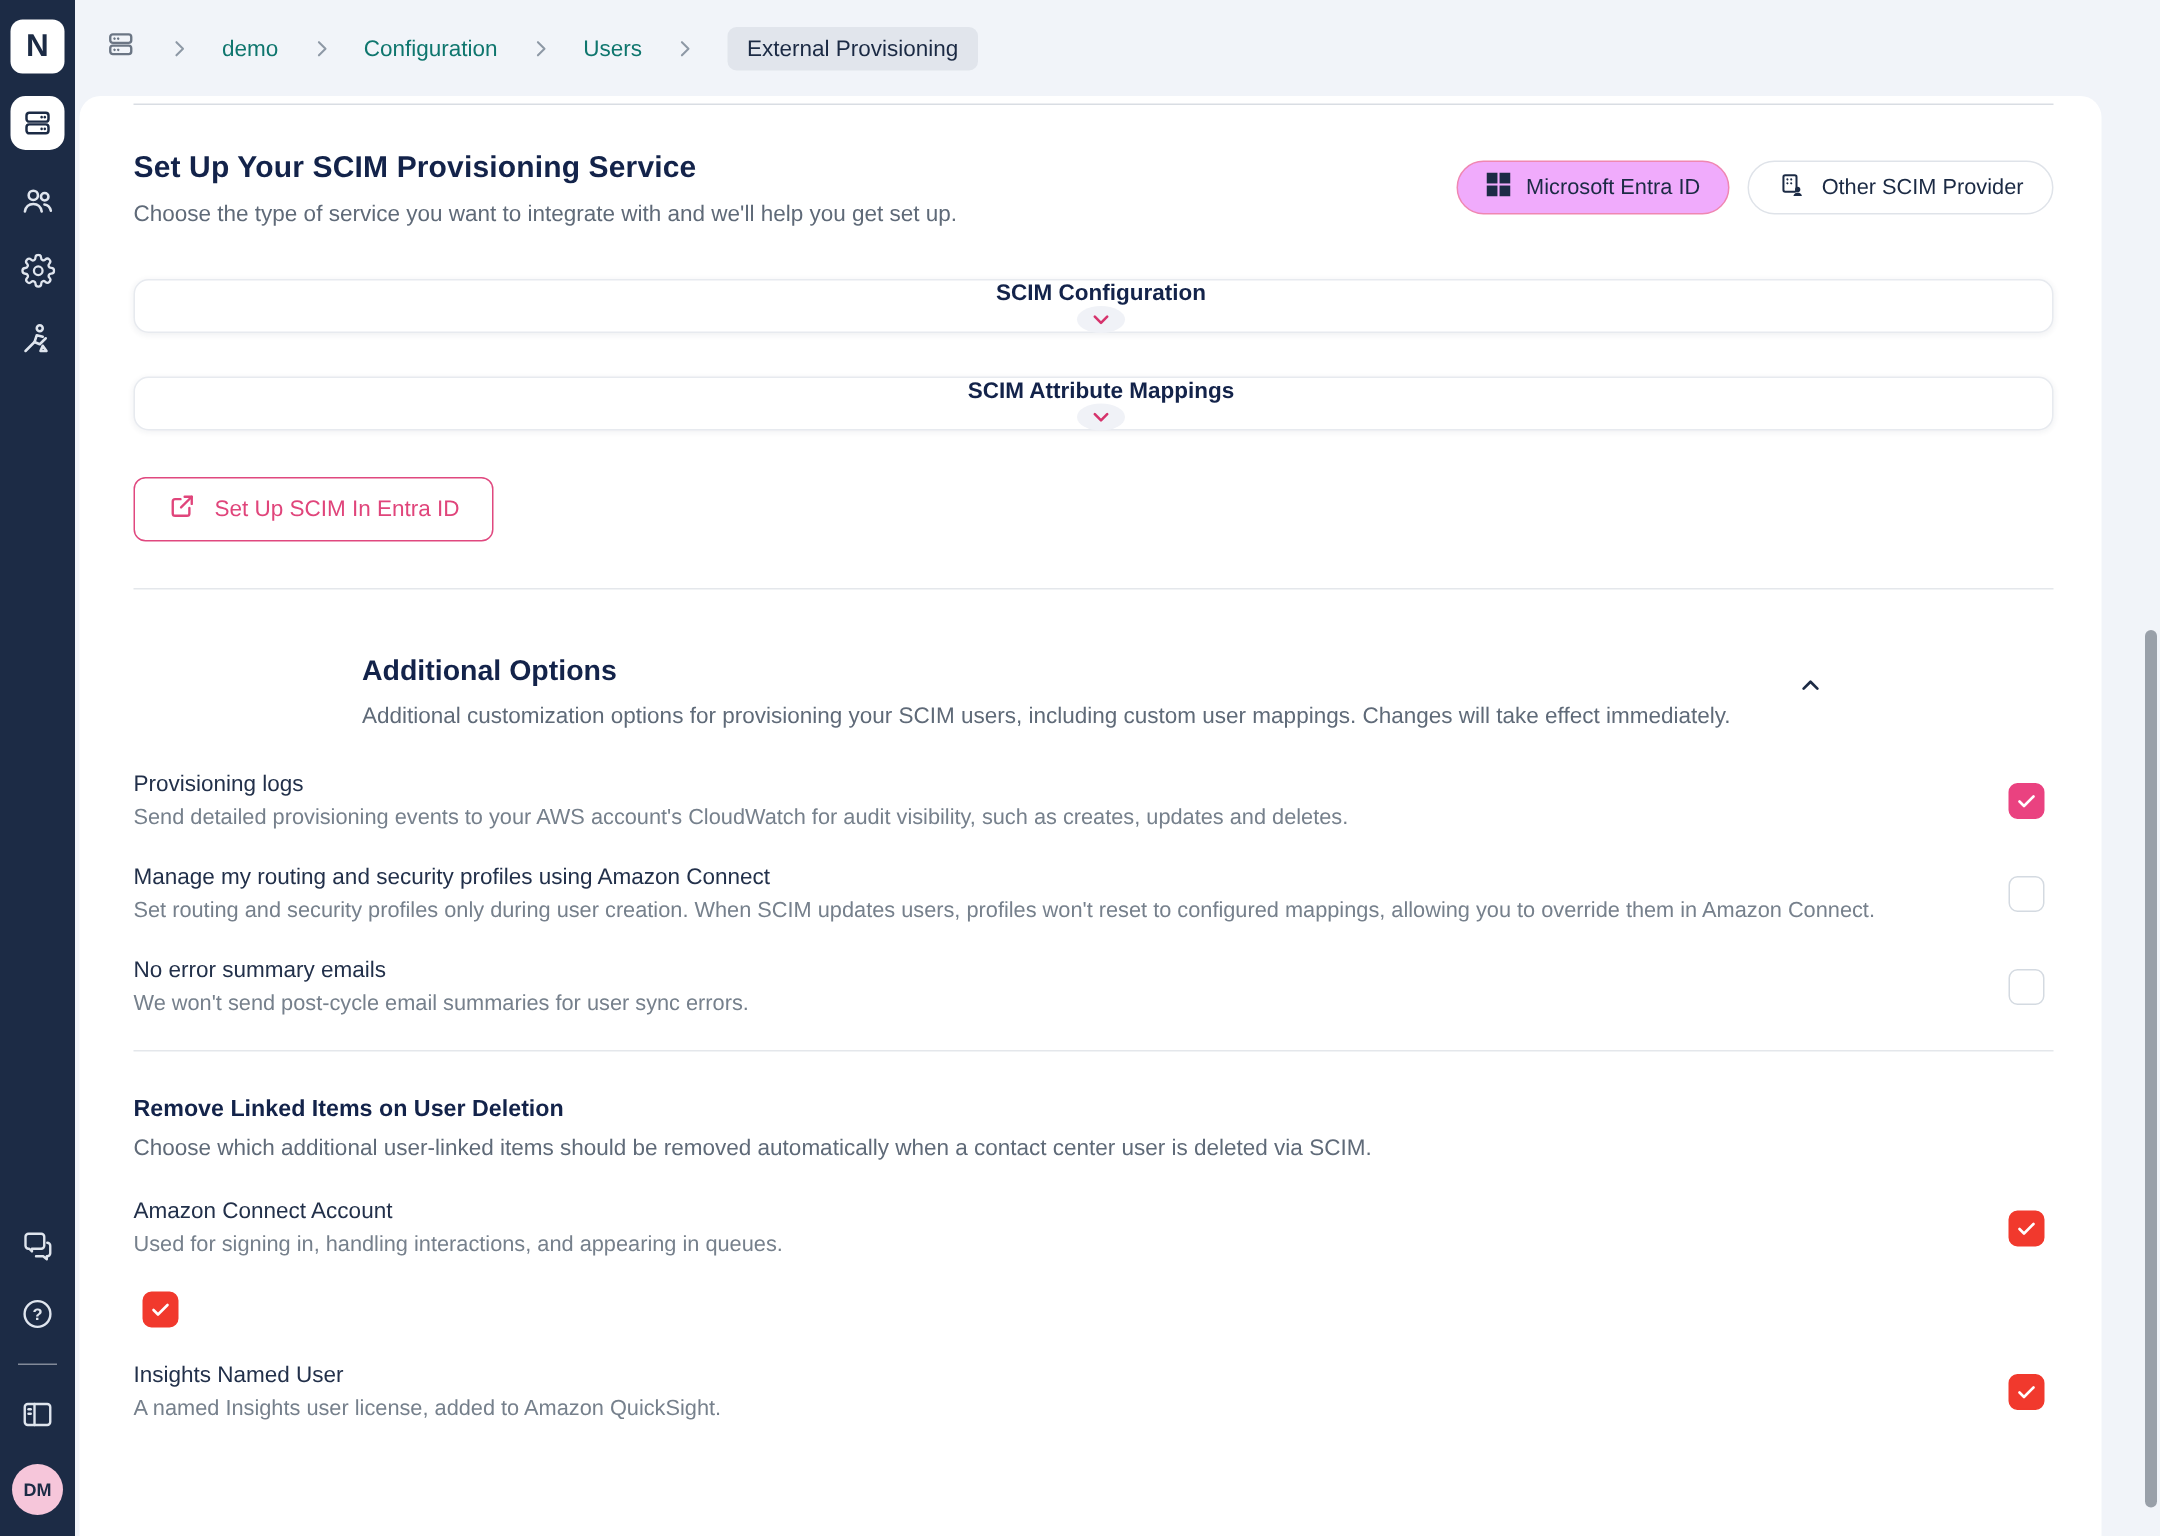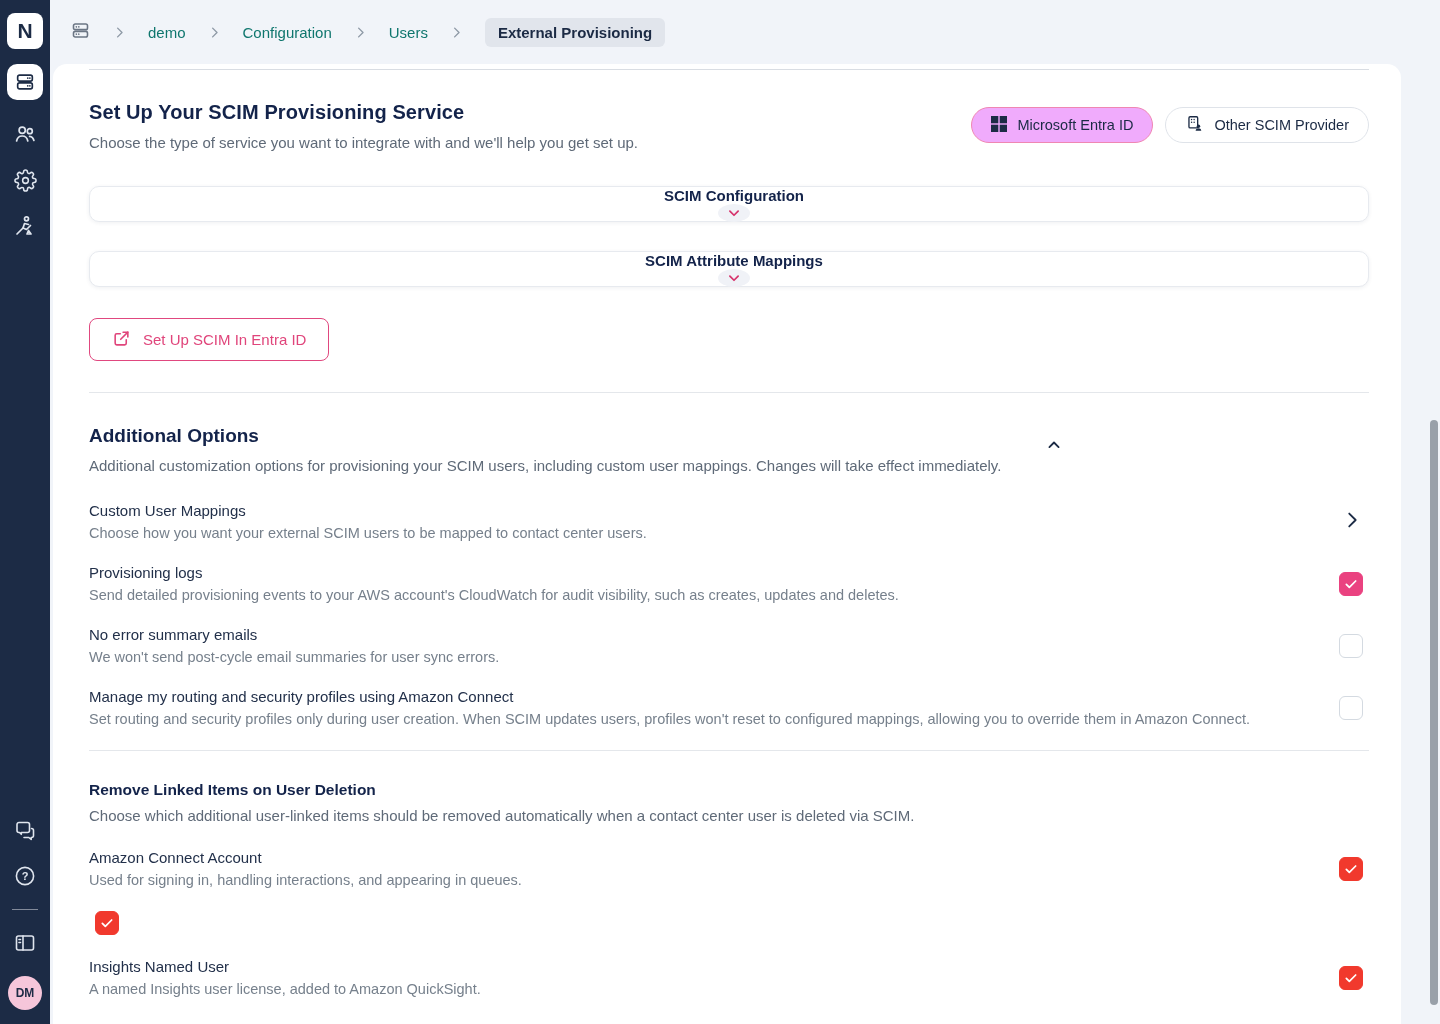--- a/index.html
+++ b/index.html
@@ -38,21 +38,21 @@
   
   .topbar{
     position:absolute; left:50px; top:0; width:1390px; height:64px;
     display:flex; align-items:center; padding-left:20px; gap:21px;
     background:#f1f4f9;
   }
   .crumb{ font-size:15px; color:#0f766e; cursor:pointer; }
   .crumb-sep svg{ display:block; }
   .crumb-pill{
     background:#e1e5ec; border-radius:6px; padding:6px 13px;
-    font-size:15px; font-weight:700; color:#1b2a44;
+    font-size:15px; font-weight:400; color:#1b2a44;
   }
   
   .panel{
     position:absolute; left:53px; top:64px; width:1348px; height:960px;
     background:#fff; border-radius:14px 14px 0 0; overflow:hidden;
   }
   .content{ padding:0 32px 0 36px; }
   .topline{ height:1px; background:#d9dde3; margin-top:5px; }
   .header-row{ display:flex; justify-content:space-between; margin-top:31px; }
   .h1{ font-size:20px; font-weight:700; color:#13234a; letter-spacing:.1px;}
@@ -78,21 +78,21 @@
     display:flex; align-items:center; justify-content:center;
   }
   
   .setup-btn{
     margin-top:31px; height:43px; display:inline-flex; align-items:center; gap:12px;
     padding:0 22px; border:1.5px solid #e0487f; border-radius:8px; background:#fff;
     color:#e0457b; font-size:15px; cursor:pointer; font-family:"Liberation Sans",sans-serif;
   }
   .divider{ height:1px; background:#e4e7eb; margin-top:31px; }
   
-  .ao-header{ margin-top:32px; display:flex; justify-content:flex-start; align-items:flex-start;gap:43px; }
+  .ao-header{ margin-top:44px; display:flex; justify-content:center; align-items:flex-start;gap:43px; }
   .h2{ font-size:19px; font-weight:700; color:#13234a; }
   .ao-sub{ margin-top:10px; font-size:15px; color:#5f6a78; }
   .collapse-btn{ margin-top:10px; cursor:pointer; }
   .rows{ margin-top:28px; }
   .row{ display:flex; justify-content:space-between; align-items:center; margin-bottom:23px; }
   .row-text .row-title{ font-size:15px; color:#22304a; font-weight:500; }
   .row-text .row-desc{ margin-top:6px; font-size:14.5px; color:#76808c; }
   .row-control{ width:36px; display:flex; justify-content:flex-end; padding-right:6px; }
   .checkbox{
     width:24px; height:24px; border-radius:6px; border:1px solid #d4dae1; background:#fff;
@@ -313,64 +313,51 @@
         <div class="ao-sub">Additional customization options for provisioning your SCIM users, including custom user mappings. Changes will take effect immediately.</div>
       </div>
       <span class="collapse-btn">
         <svg width="20" height="20" viewBox="0 0 24 24" fill="none" stroke="#1c2b45" stroke-width="2.2" stroke-linecap="round" stroke-linejoin="round">
             <path d="M6.5 14.5L12 9l5.5 5.5"></path>
           </svg>
       </span>
     </div>
 
     <div class="rows">
-      <div class="row">
-        <div class="row-text">
-          <div class="row-title">Custom User Mappings</div>
-          <div class="row-desc">Choose how you want your external SCIM users to be mapped to contact center users.</div>
-        </div>
-        <div class="row-control">
-          <span class="chev-right">
-            <svg width="22" height="22" viewBox="0 0 24 24" fill="none" stroke="#1c2b45" stroke-width="2" stroke-linecap="round" stroke-linejoin="round">
-                <path d="M9 5l7 7-7 7"></path>
-              </svg>
-          </span>
-        </div>
-      </div>
 
       <div class="row">
         <div class="row-text">
           <div class="row-title">Provisioning logs</div>
           <div class="row-desc">Send detailed provisioning events to your AWS account's CloudWatch for audit visibility, such as creates, updates and deletes.</div>
         </div>
         <div class="row-control">
           <span class="checkbox" data-state="checked-pink">
             <svg width="16" height="16" viewBox="0 0 24 24" fill="none" stroke="#fff" stroke-width="2.6" stroke-linecap="round" stroke-linejoin="round">
                 <path d="M5 12.5l4.5 4.5L19 7.5"></path>
               </svg>
           </span>
         </div>
       </div>
 
       <div class="row">
         <div class="row-text">
+          <div class="row-title">Manage my routing and security profiles using Amazon Connect</div>
+          <div class="row-desc">Set routing and security profiles only during user creation. When SCIM updates users, profiles won't reset to configured mappings, allowing you to override them in Amazon Connect.</div>
+        </div>
+        <div class="row-control">
+          <span class="checkbox" data-state="unchecked">
+            
+          </span>
+        </div>
+      </div>
+
+      <div class="row">
+        <div class="row-text">
           <div class="row-title">No error summary emails</div>
           <div class="row-desc">We won't send post-cycle email summaries for user sync errors.</div>
-        </div>
-        <div class="row-control">
-          <span class="checkbox" data-state="unchecked">
-            
-          </span>
-        </div>
-      </div>
-
-      <div class="row">
-        <div class="row-text">
-          <div class="row-title">Manage my routing and security profiles using Amazon Connect</div>
-          <div class="row-desc">Set routing and security profiles only during user creation. When SCIM updates users, profiles won't reset to configured mappings, allowing you to override them in Amazon Connect.</div>
         </div>
         <div class="row-control">
           <span class="checkbox" data-state="unchecked">
             
           </span>
         </div>
       </div>
     </div>
 
     <div class="divider" style="margin-top:8px;"></div>

